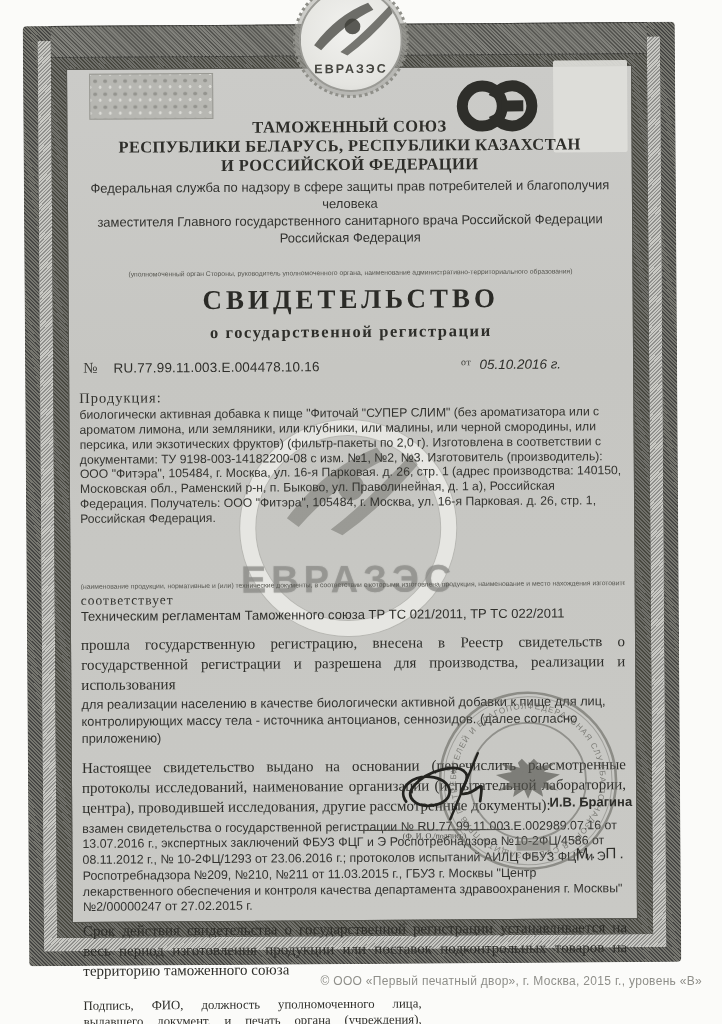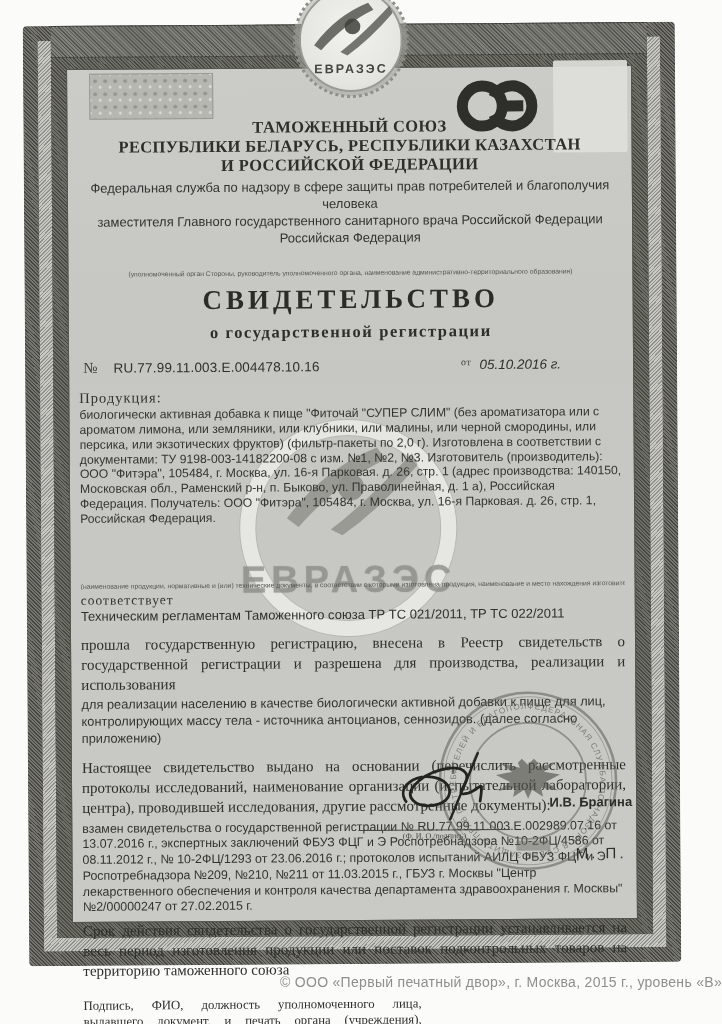--- a/index.html
+++ b/index.html
@@ -149,21 +149,21 @@
   }
   .sig-caption{
     font-family:"Liberation Serif",serif;font-size:8px;color:#44443f;
     white-space:nowrap;display:block;margin-top:1px;
   }
   .mp{
     position:absolute;right:10px;top:172px;font-family:Liberation Sans, sans-serif;
     font-size:15px;letter-spacing:3px;color:#2e2e2a;z-index:3;
   }
   .footer-note{
-    position:absolute;right:0;top:974px;font-size:14px;color:#8f8f8a;
+    position:absolute;right:20px;top:974px;font-size:12px;color:#8f8f8a;
     letter-spacing:.3px;
     padding-left:32px;
   }
 </style>
 </head>
 <body>
 
 <div class="cert">
   <div class="band-outer">
     <div class="band-light">

